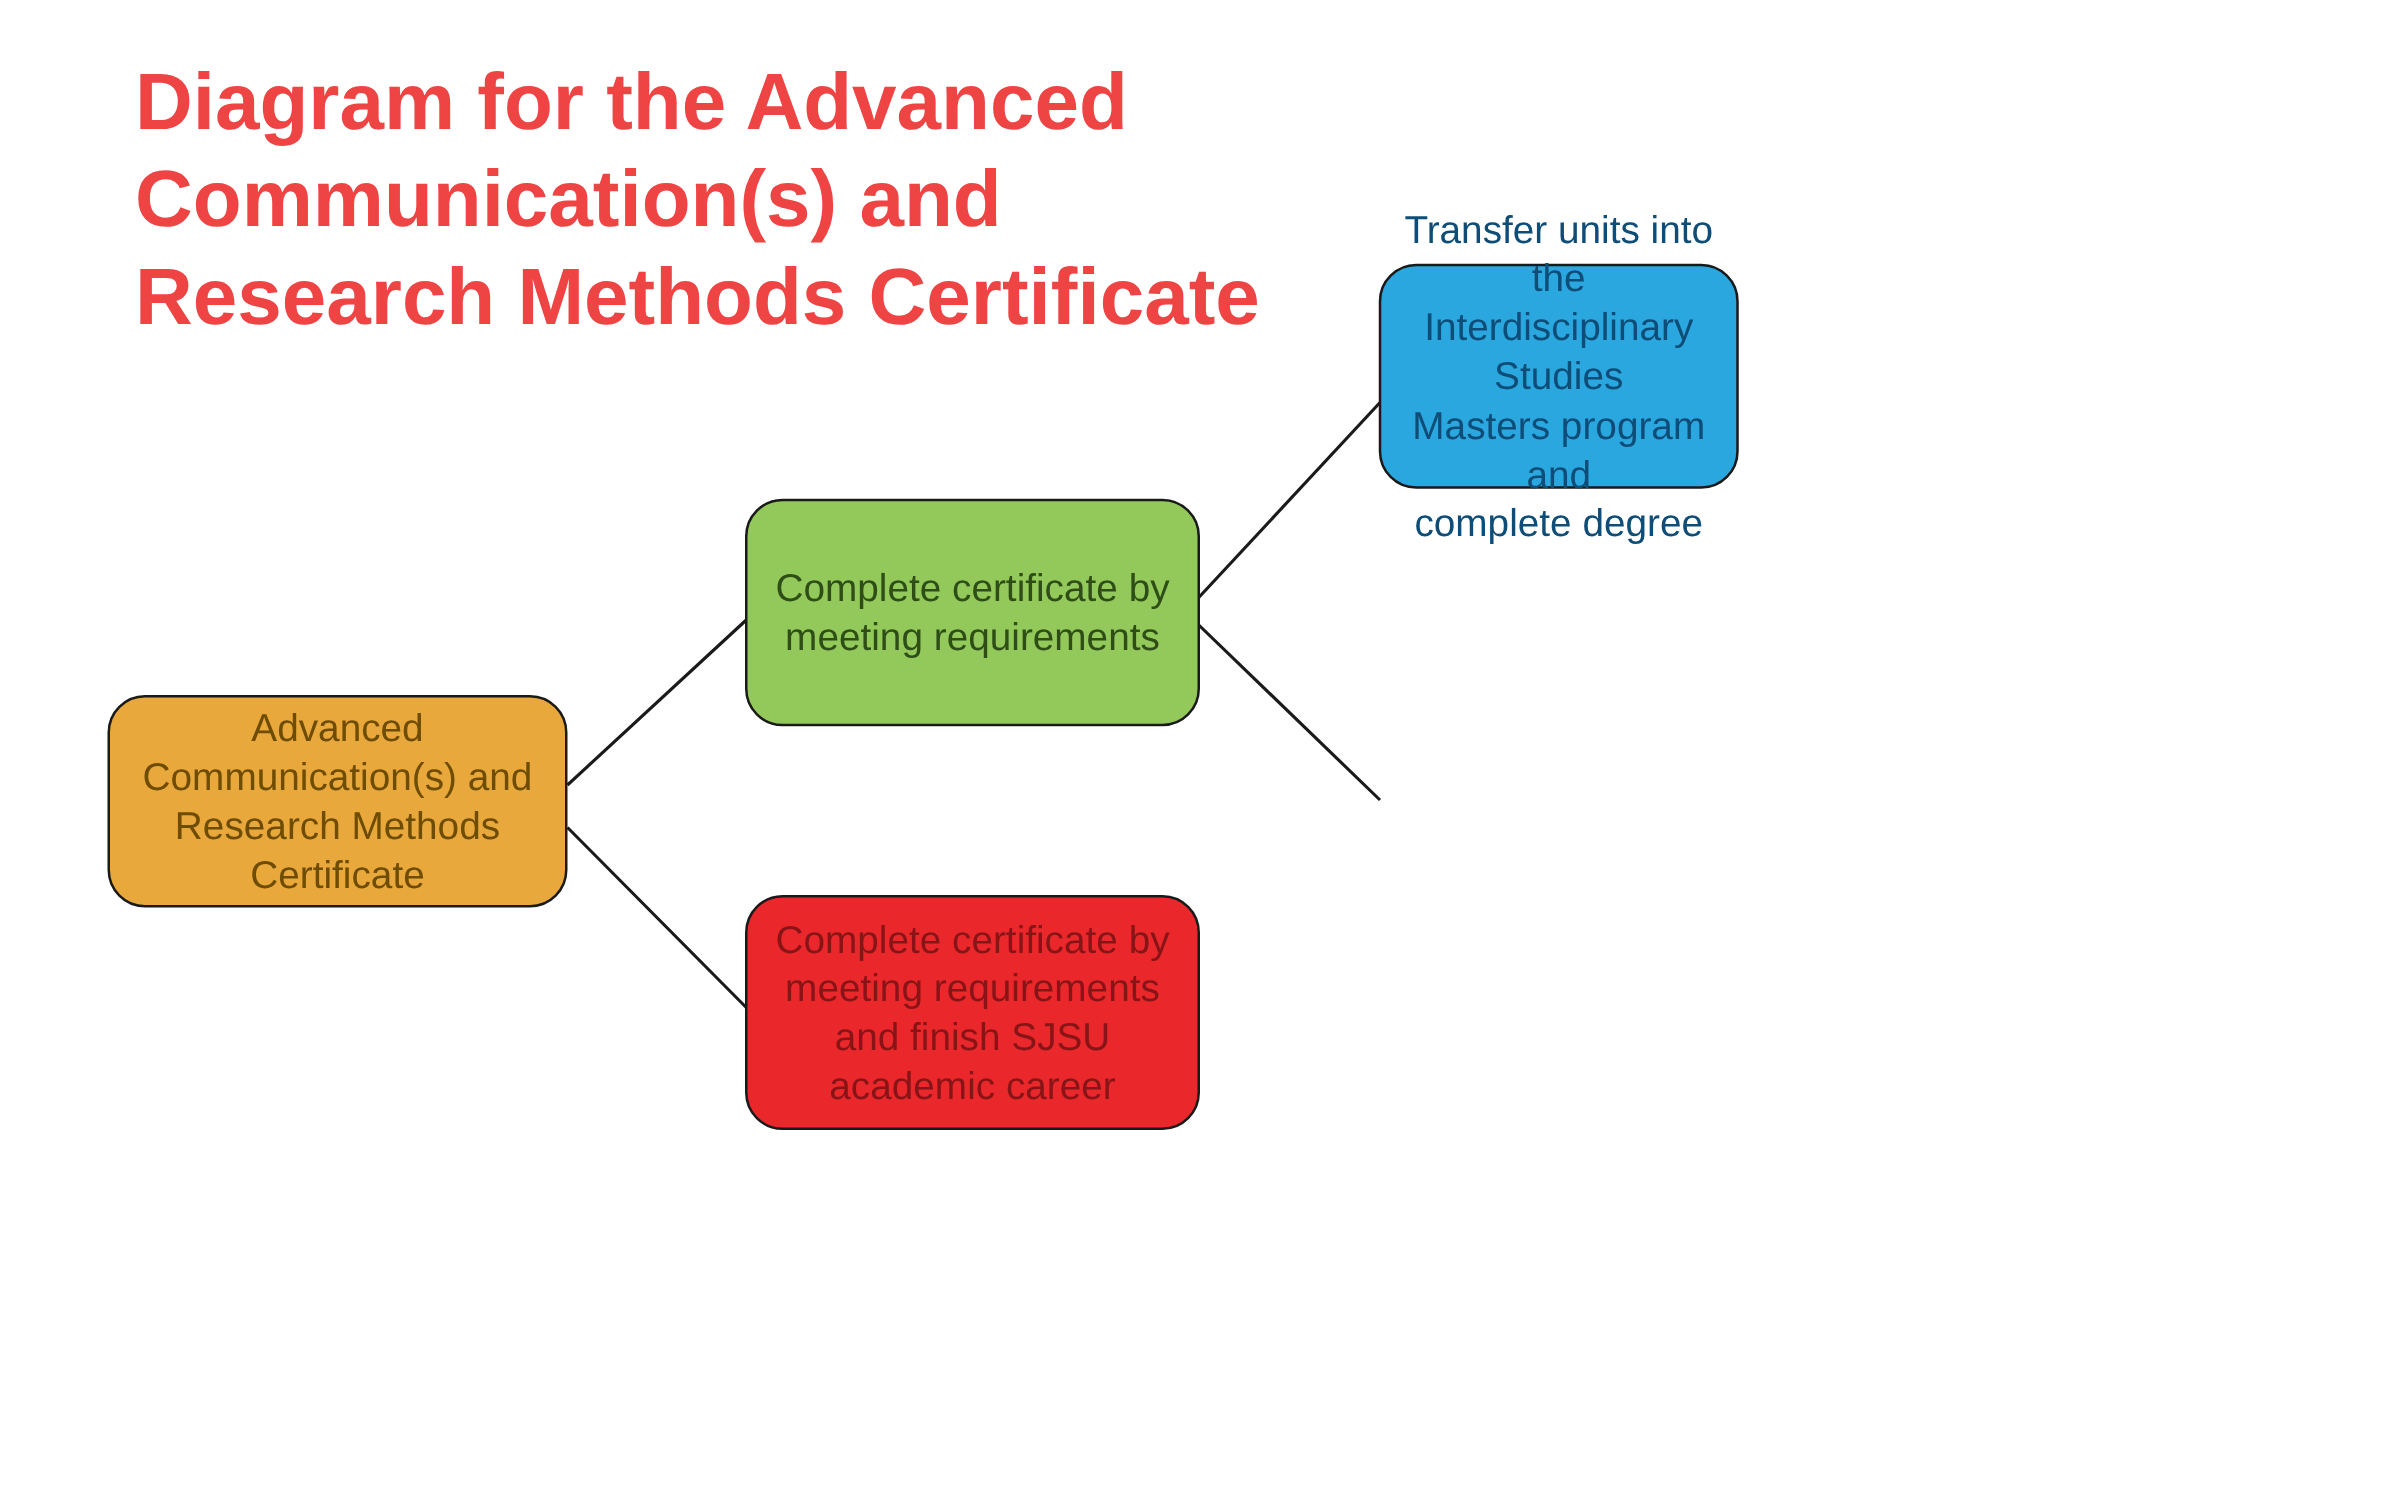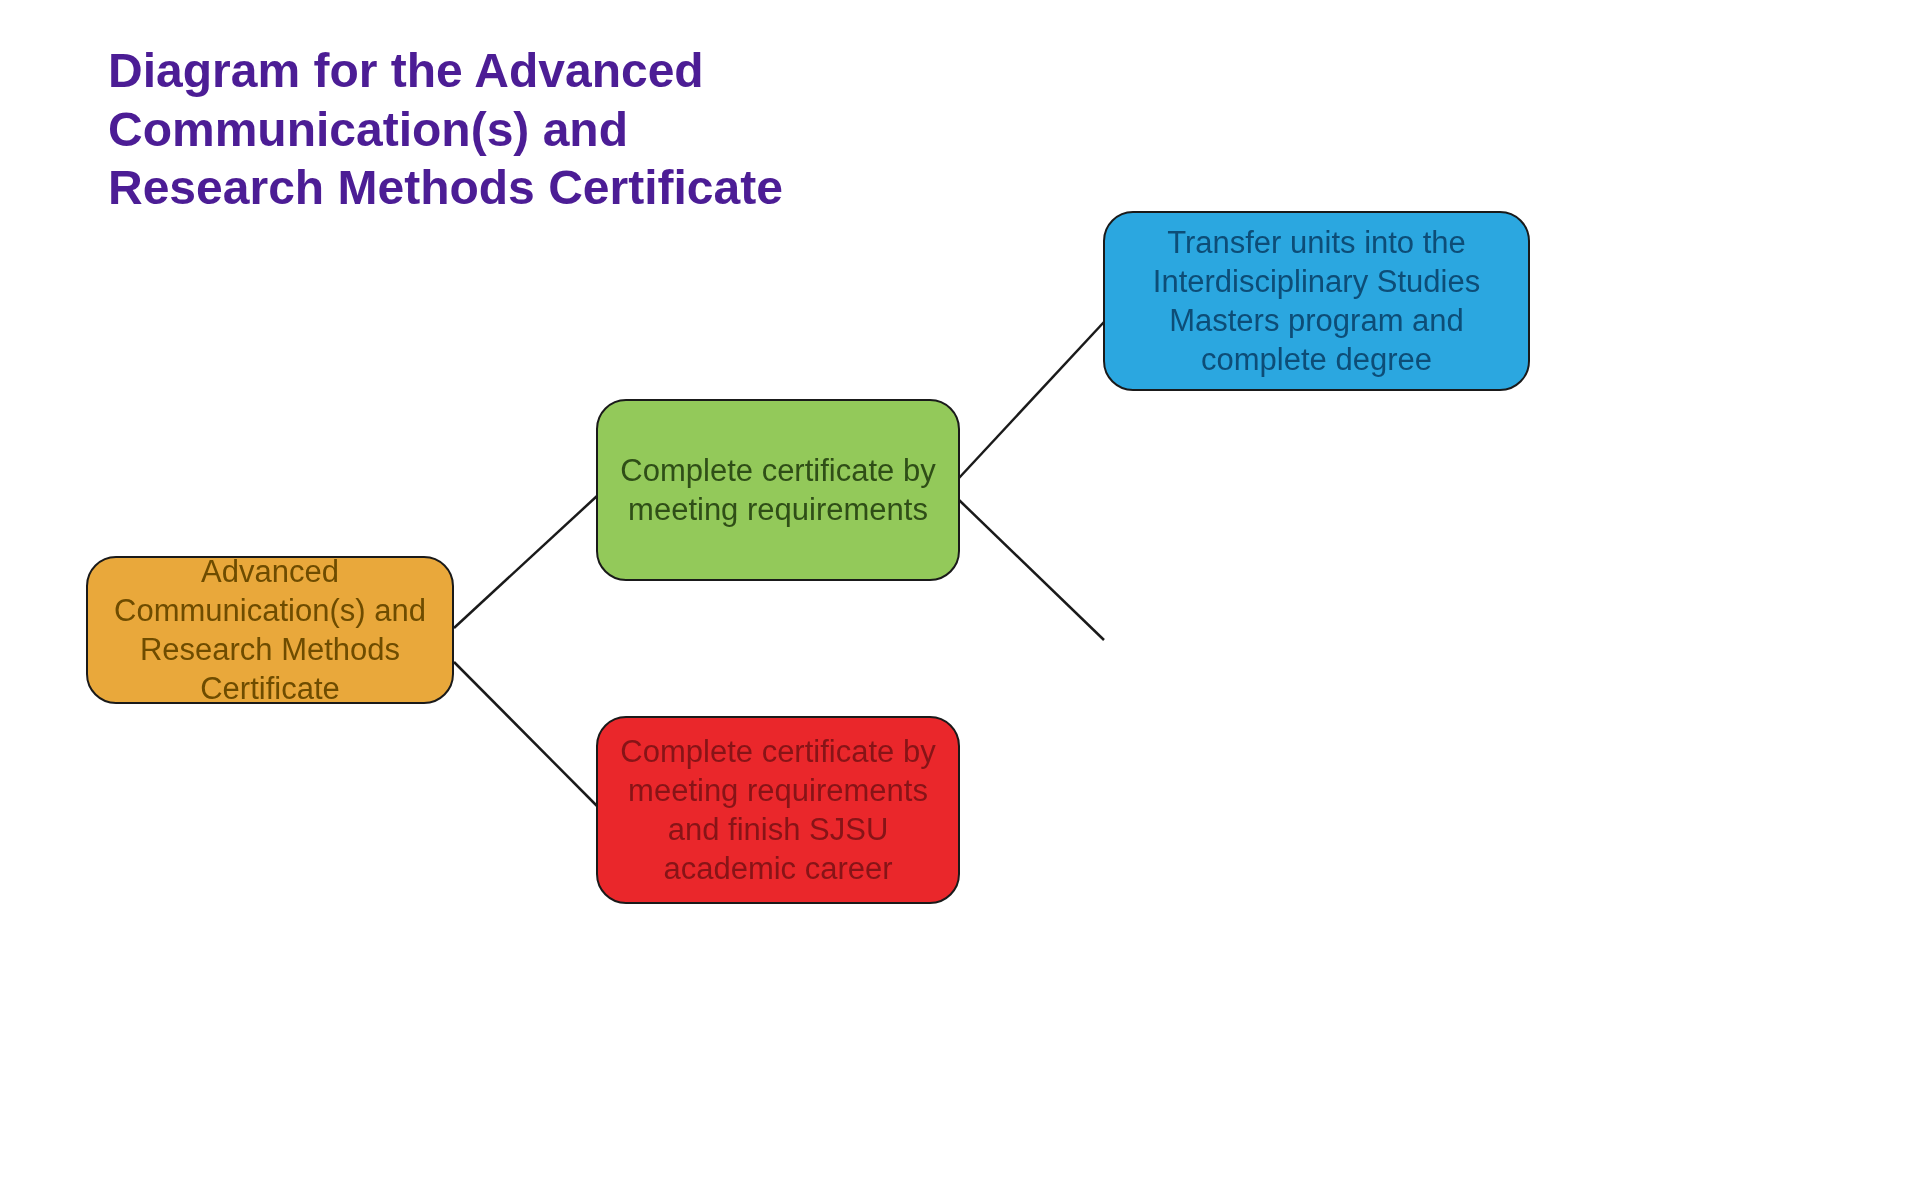--- a/index.html
+++ b/index.html
@@ -24,59 +24,59 @@
   }
   .connectors line {
     stroke: #1a1a1a;
     stroke-width: 2.5;
   }
   .title {
     position: absolute;
     left: 108px;
     top: 42px;
     margin: 0;
-    font-size: 48px;
+    font-size: 64px;
     font-weight: bold;
     line-height: 1.22;
-    color: #4c1d95;
+    color: #ef4444;
     white-space: pre-line;
   }
   .node {
     position: absolute;
     box-sizing: border-box;
     border: 2.5px solid #1a1a1a;
     border-radius: 30px;
     display: flex;
     align-items: center;
     justify-content: center;
     text-align: center;
     padding: 10px 16px;
   }
   .node-label {
     font-size: 31px;
     line-height: 1.26;
     white-space: pre-line;
   }
   .node-certificate {
-    left: 86px;  top: 556px;  width: 368px; height: 148px;
+    left: 86px;  top: 556px;  width: 368px; height: 170px;
     background: #e9a83b;
     color: #6e4c00;
   }
   .node-complete-transfer {
     left: 596px; top: 399px;  width: 364px; height: 182px;
     background: #93c95a;
     color: #2f4e17;
   }
   .node-complete-finish {
     left: 596px; top: 716px;  width: 364px; height: 188px;
     background: #ea272b;
     color: #871417;
   }
   .node-transfer-interdisciplinary {
-    left: 1103px; top: 211px; width: 427px; height: 180px;
+    left: 1103px; top: 211px; width: 288px; height: 180px;
     background: #2ba7e0;
     color: #0d4d77;
   }
   .node-transfer-specific {
     left: 1103px; top: 558px; width: 360px; height: 184px;
     background: #2ba7e0;
     color: #0d4d77;
   }
 </style>
 </head>

